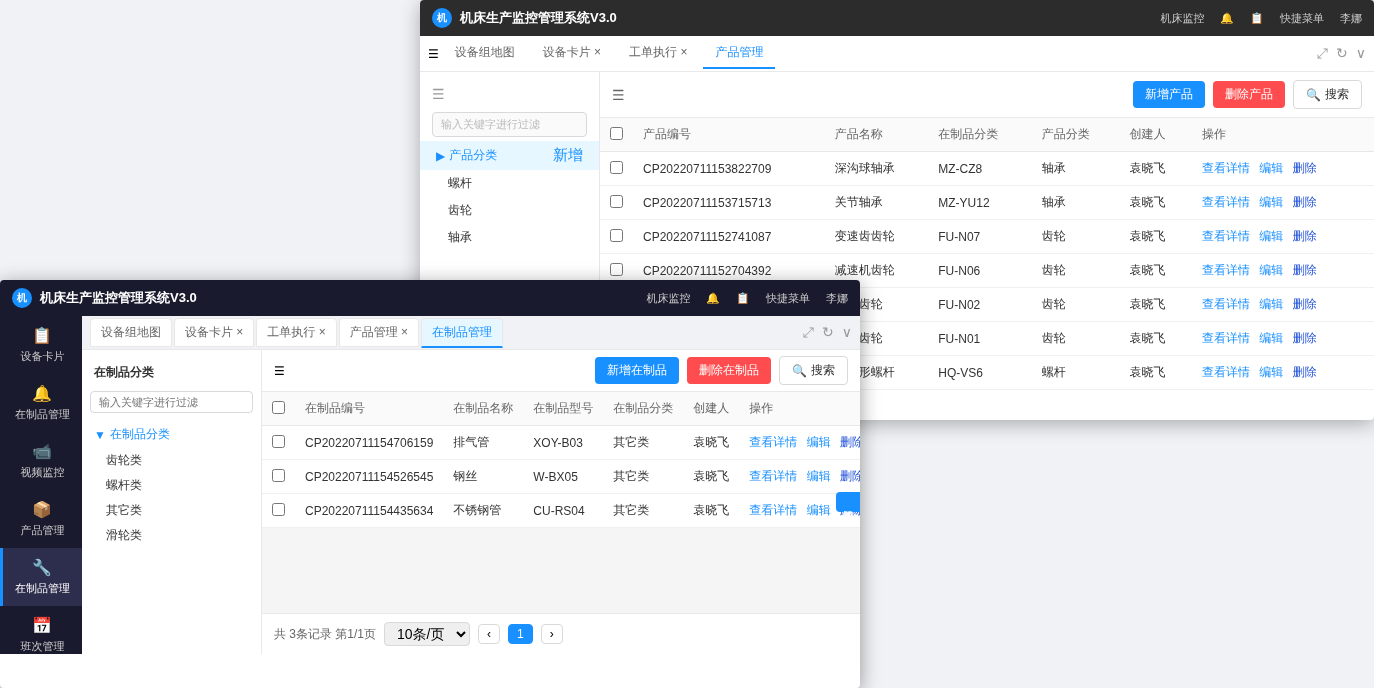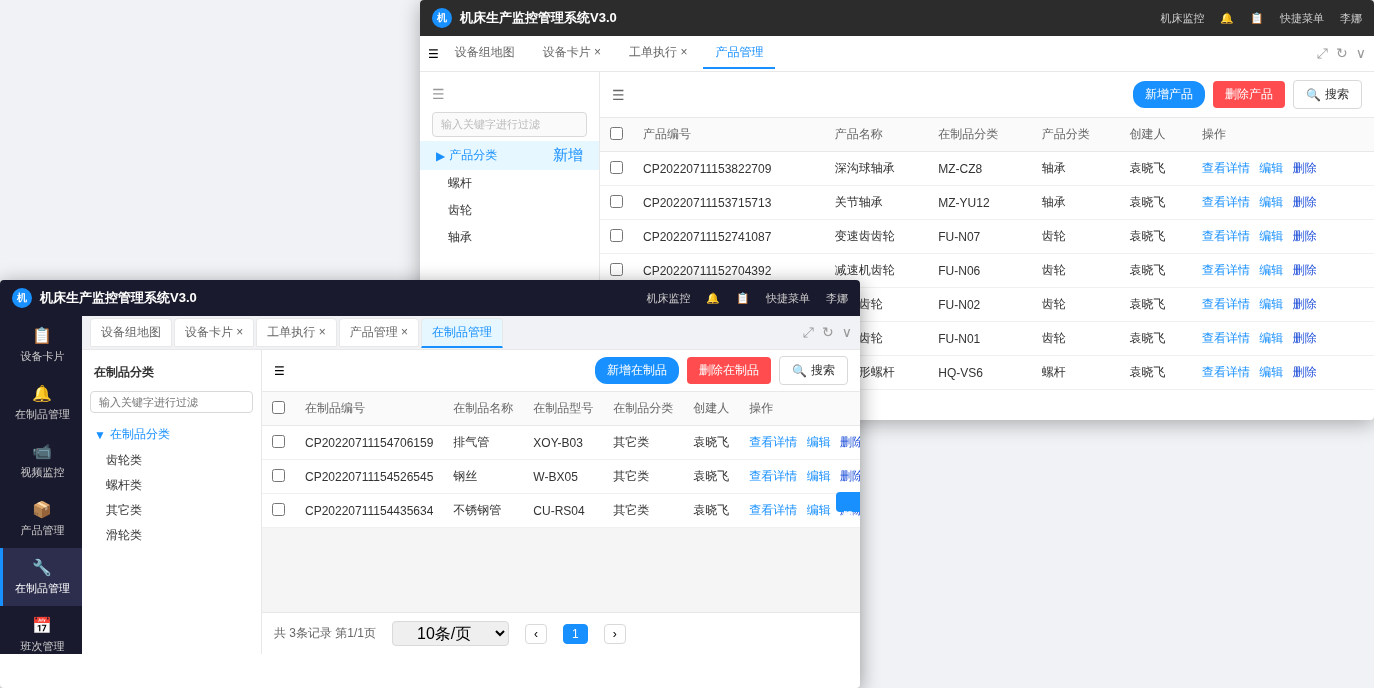--- a/index.html
+++ b/index.html
@@ -102,21 +102,21 @@
     }
     .back-win-main-toolbar {
       background: #fff;
       padding: 8px 12px;
       display: flex;
       align-items: center;
       gap: 8px;
       border-bottom: 1px solid #e8e8e8;
     }
     .back-win-main-toolbar .menu-icon { color: #666; font-size: 14px; cursor: pointer; }
-    .btn-primary { background: #1890ff; color: #fff; border: none; padding: 5px 12px; border-radius: 12px; cursor: pointer; font-size: 12px; margin-left: 36px; }
+    .btn-primary { background: #1890ff; color: #fff; border: none; padding: 5px 12px; border-radius: 4px; cursor: pointer; font-size: 12px; margin-left: 36px; }
     .btn-danger { background: #ff4d4f; color: #fff; border: none; padding: 5px 12px; border-radius: 4px; cursor: pointer; font-size: 12px; }
     .btn-search { background: #fff; color: #333; border: 1px solid #d9d9d9; padding: 5px 12px; border-radius: 4px; cursor: pointer; font-size: 12px; display: flex; align-items: center; gap: 4px; }
     .spacer { flex: 1; }
 
     
     .data-table { width: 100%; border-collapse: collapse; background: #fff; font-size: 12px; }
     .data-table th { background: #fafafa; padding: 8px 10px; text-align: left; border-bottom: 1px solid #e8e8e8; color: #666; font-weight: 500; white-space: nowrap; }
     .data-table td { padding: 8px 10px; border-bottom: 1px solid #f0f0f0; color: #333; white-space: nowrap; }
     .table-link { color: #1890ff; cursor: pointer; margin-right: 6px; }
     .table-link.danger { color: #1d4ed8; }
@@ -126,33 +126,33 @@
 
     
     .pagination {
       background: #fff;
       padding: 8px 12px;
       display: flex;
       align-items: center;
       border-top: 1px solid #e8e8e8;
       font-size: 12px;
       color: #666;
-      gap: 16px;
+      gap: 8px;
       margin-top: auto;
     }
     .pagination .page-btn {
       border: 1px solid #d9d9d9;
       background: #fff;
       padding: 2px 8px;
       border-radius: 4px;
       cursor: pointer;
       font-size: 12px;
     }
     .pagination .page-btn.active { background: #1890ff; color: #fff; border-color: #1890ff; }
-    .pagination select { border: 1px solid #d9d9d9; border-radius: 4px; padding: 2px 20px; font-size: 16px; }
+    .pagination select { border: 1px solid #d9d9d9; border-radius: 4px; padding: 2px 8px; font-size: 14px; }
 
     
     .front-window {
       position: absolute;
       top: 280px; left: 0;
       width: 860px; height: 408px;
       background: #fff;
       box-shadow: 0 4px 20px rgba(0,0,0,0.4);
       border-radius: 4px;
       overflow: hidden;

